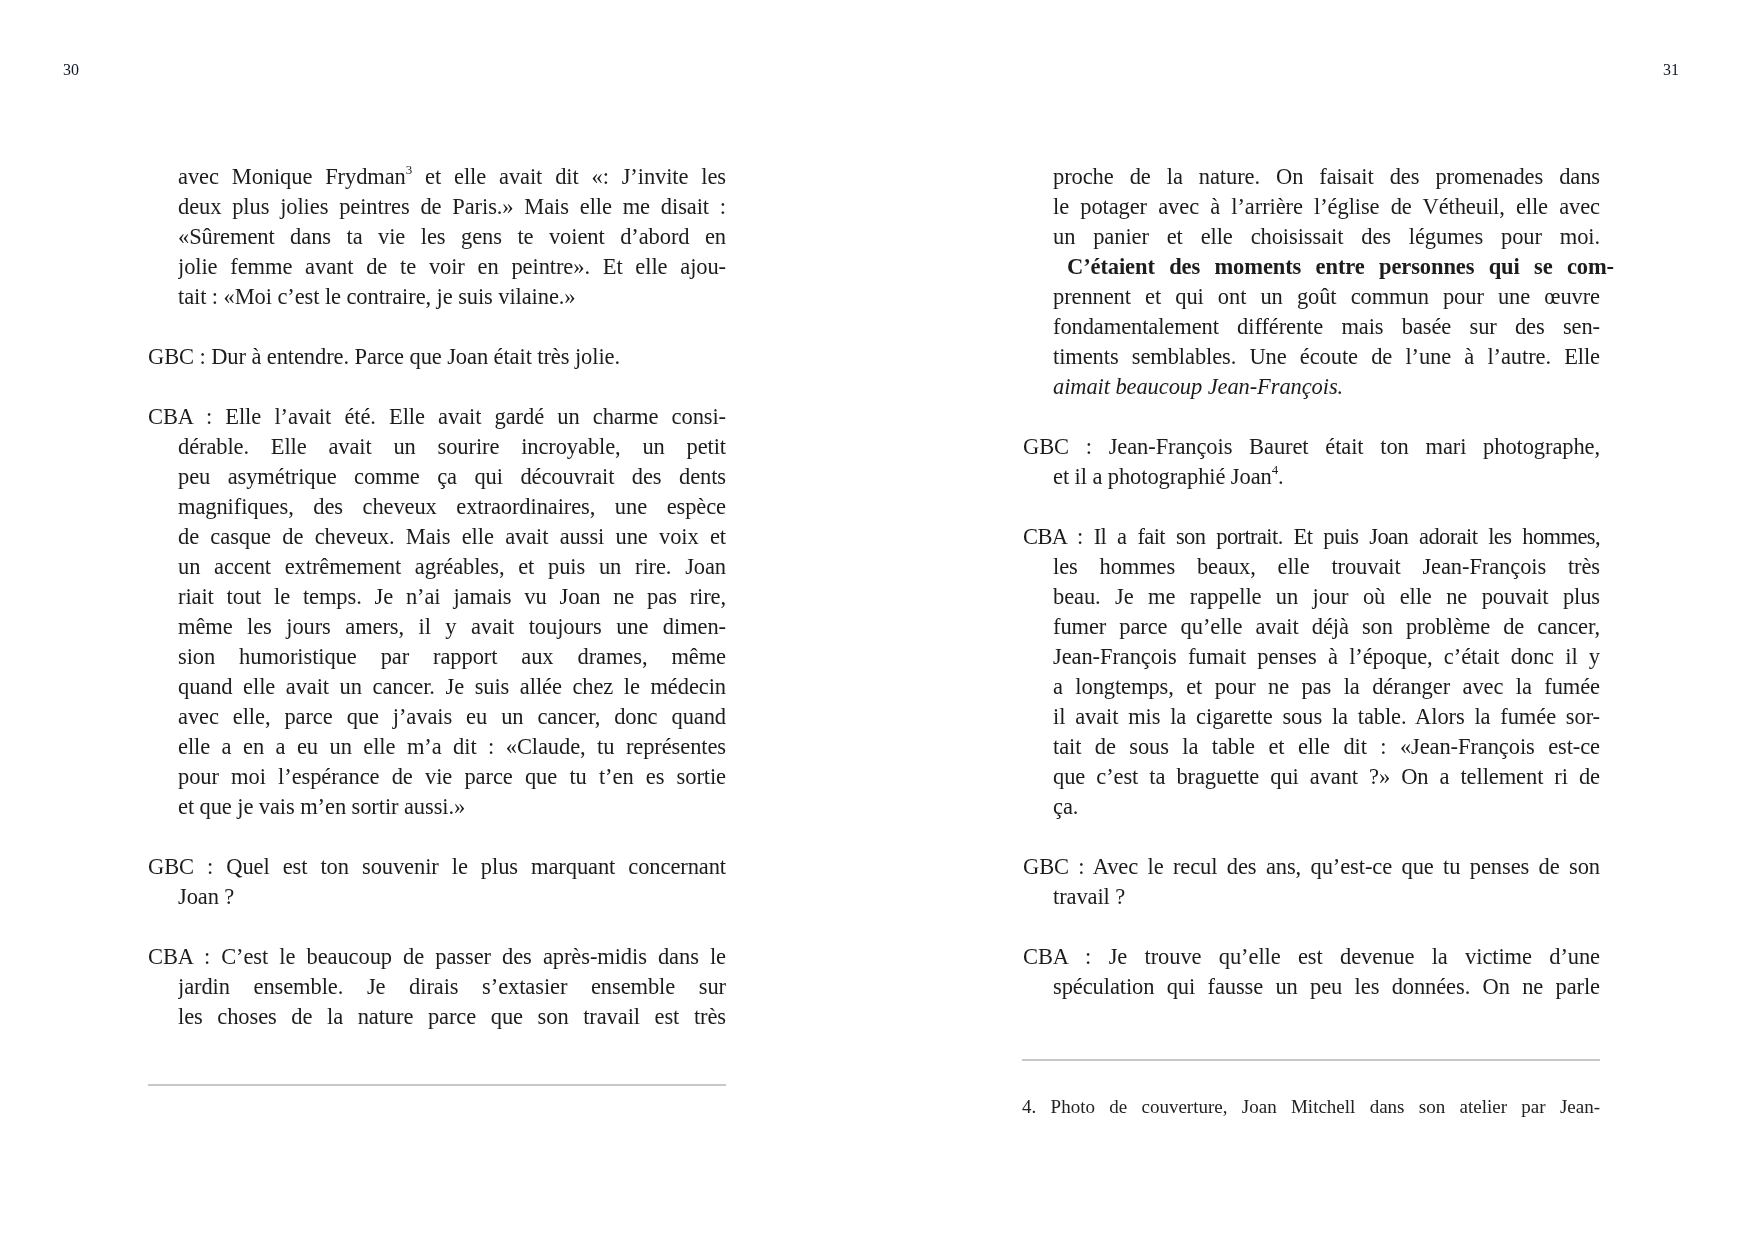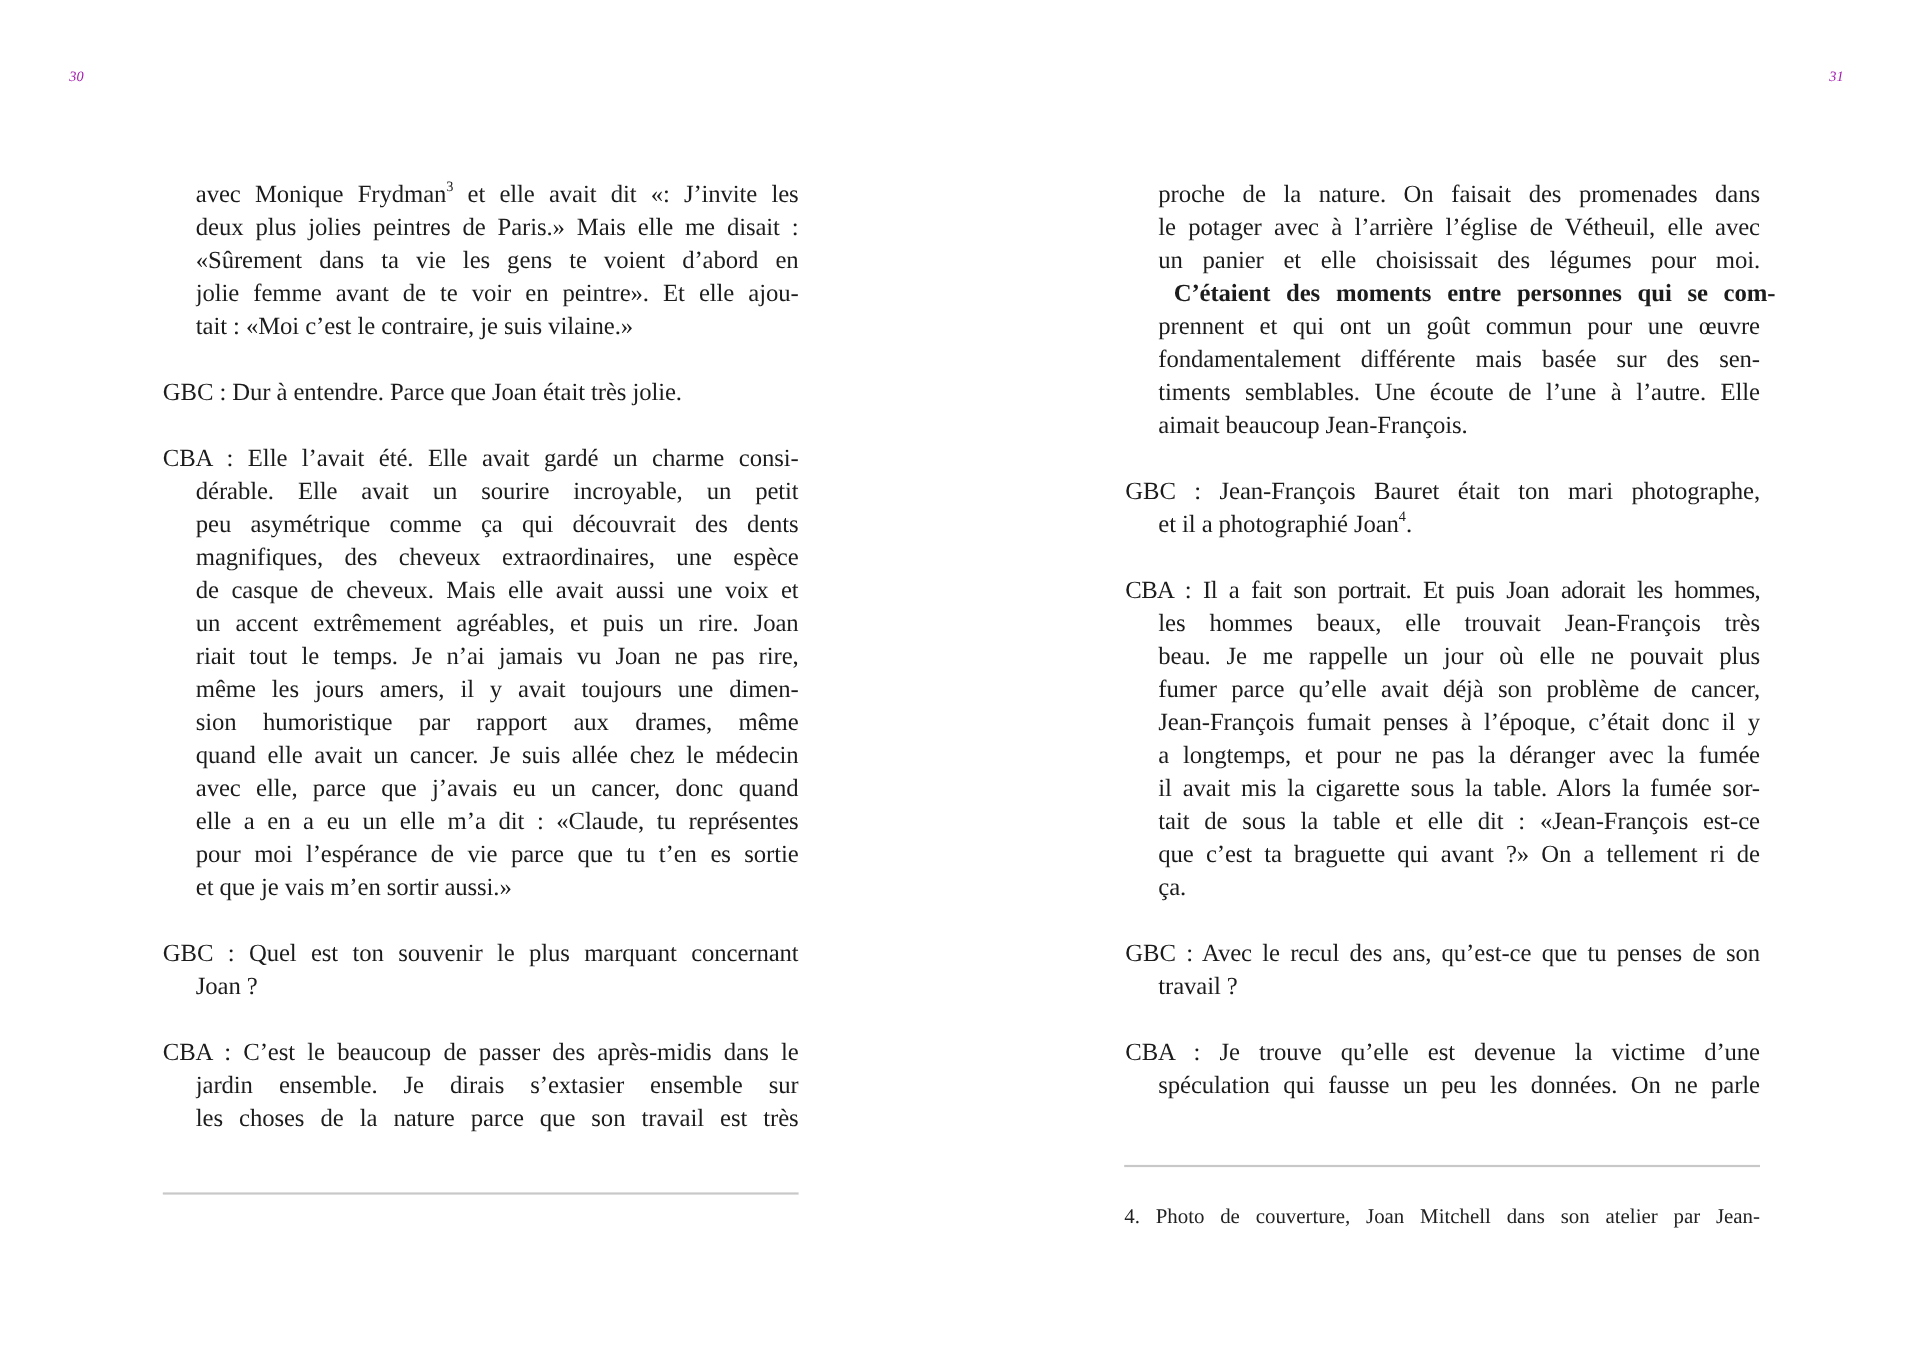--- a/index.html
+++ b/index.html
@@ -20,24 +20,23 @@
       top: 0;
       height: 1240px;
       width: 874px;
     }
     .page.left { left: 0; }
     .page.right { left: 874px; }
 
     .folio {
       position: absolute;
       top: 60px;
-      font-size: 13px;
+      font-size: 16px;
       line-height: 20px;
-      color: #a21caf;
-      font-style: italic;
+      color: #0f172a;
     }
 
     .line {
       position: absolute;
       height: 30px;
       font-size: 22.5px;
       line-height: 30px;
       white-space: nowrap;
       letter-spacing: -0.1px;
     }
@@ -131,21 +130,21 @@
   <div class="folio" style="left:789px;">31</div>
 
   <div>
     <div class="line just" style="left:179px; width:547px; top:162px;">proche de la nature. On faisait des promenades dans</div>
     <div class="line just" style="left:179px; width:547px; top:192px;">le potager avec à l’arrière l’église de Vétheuil, elle avec</div>
     <div class="line just" style="left:179px; width:547px; top:222px;">un panier et elle choisissait des légumes pour moi.</div>
     <div class="line just" style="left:193px; width:547px; top:252px;font-weight:bold;">C’étaient des moments entre personnes qui se com-</div>
     <div class="line just" style="left:179px; width:547px; top:282px;">prennent et qui ont un goût commun pour une œuvre</div>
     <div class="line just" style="left:179px; width:547px; top:312px;">fondamentalement différente mais basée sur des sen-</div>
     <div class="line just" style="left:179px; width:547px; top:342px;">timents semblables. Une écoute de l’une à l’autre. Elle</div>
-    <div class="line plain" style="left:179px; width:547px; top:372px;">aimait beaucoup Jean-François.</div>
+    <div class="line plain" style="left:179px; width:547px; top:372px;font-style:italic;">aimait beaucoup Jean-François.</div>
   </div>
 
   <div>
     <div class="line just" style="left:149px; width:577px; top:432px;">GBC : Jean-François Bauret était ton mari photographe,</div>
     <div class="line plain" style="left:179px; width:547px; top:462px;"><span>et il a photographié Joan</span><sup class="fn">4</sup><span>.</span></div>
   </div>
 
   <div>
     <div class="line just" style="left:149px; width:577px; top:522px; letter-spacing:-0.6px;">CBA : Il a fait son portrait. Et puis Joan adorait les hommes,</div>
     <div class="line just" style="left:179px; width:547px; top:552px;">les hommes beaux, elle trouvait Jean-François très</div>

